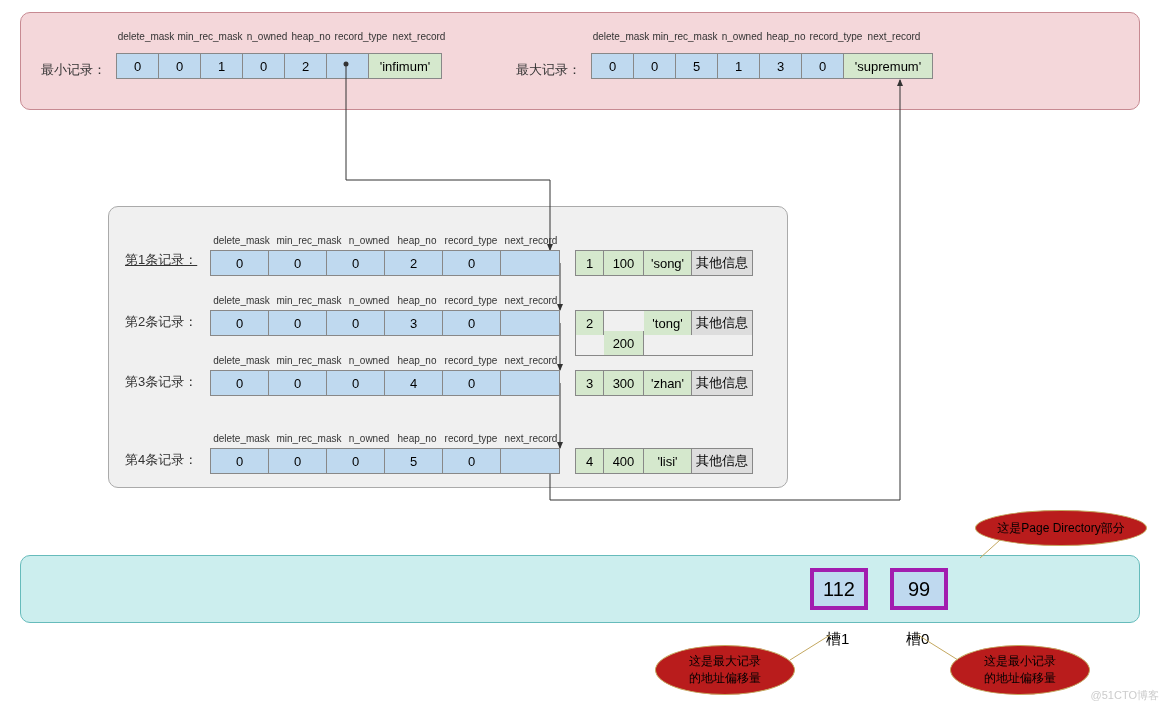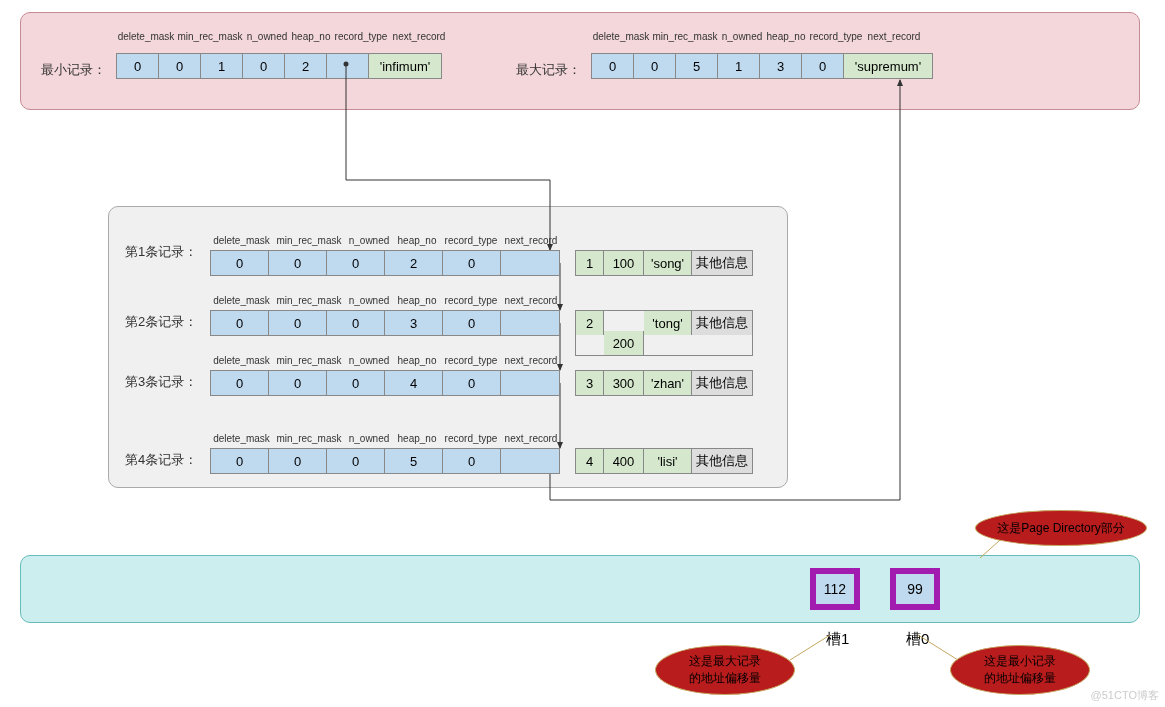--- a/index.html
+++ b/index.html
@@ -10,21 +10,21 @@
 .bot-panel{left:20px;top:555px;width:1120px;height:68px;background:#cceeee;border:1px solid #6bb;}
 .rec-label{position:absolute;font-size:13px;color:#333;}
 .hdrs{position:absolute;font-size:10px;color:#333;white-space:nowrap;display:flex;}
 .hdrs span{display:inline-block;text-align:center;}
 .cells{position:absolute;display:flex;border:1px solid #888;}
 .cell{height:24px;display:flex;align-items:center;justify-content:center;border-right:1px solid #888;font-size:13px;}
 .cell:last-child{border-right:none;}
 .blue{background:#bfd9ef;}
 .green{background:#d5e8cd;}
 .gray{background:#ddd;}
-.slot{position:absolute;width:50px;height:42px;background:#bfd9ef;border:6px solid #a21caf;display:flex;align-items:center;justify-content:center;font-size:14px;}
+.slot{position:absolute;width:58px;height:42px;background:#bfd9ef;border:4px solid #a21caf;display:flex;align-items:center;justify-content:center;font-size:20px;}
 .slot-lbl{position:absolute;font-size:15px;}
 .callout{position:absolute;background:#b91c1c;border:1px solid #c4a860;border-radius:50%;display:flex;align-items:center;justify-content:center;text-align:center;font-size:12px;line-height:1.4;}
 .watermark{position:absolute;right:6px;bottom:4px;color:#ccc;font-size:11px;}
 svg.arrows{position:absolute;left:0;top:0;width:1165px;height:707px;pointer-events:none;}
 </style>
 </head>
 <body>
 
 <div class="panel top-panel">
   <div class="rec-label" style="left:20px;top:48px;">最小记录：</div>
@@ -102,21 +102,21 @@
   <path d="M550,383 L560,383 L560,448" stroke="#333" fill="none" marker-end="url(#ah)"></path>
 
   <circle cx="550" cy="461" r="2.5" fill="#333"></circle>
   <path d="M550,461 L550,500 L900,500 L900,80" stroke="#333" fill="none" marker-end="url(#ah)"></path>
 
   <path d="M1000,540 L980,558" stroke="#c4a860" fill="none"></path>
   <path d="M790,660 L830,635" stroke="#c4a860" fill="none"></path>
   <path d="M958,660 L918,635" stroke="#c4a860" fill="none"></path>
 </svg>
 
-<div class="rec-label" style="left: 125px; top: 243px;">第1条记录：</div>
+<div class="rec-label" style="left: 125px; top: 251px; text-decoration: underline;">第1条记录：</div>
 <div class="hdrs" style="left: 210px; top: 235px;">
     <span style="width: 63px;">delete_mask</span>
     <span style="width: 72px;">min_rec_mask</span>
     <span style="width: 48px;">n_owned</span>
     <span style="width: 48px;">heap_no</span>
     <span style="width: 60px;">record_type</span>
     <span style="width: 60px;">next_record</span>
   </div>
 <div class="cells" style="left: 210px; top: 250px;">
     <div class="cell blue" style="width: 58px;">0</div>

